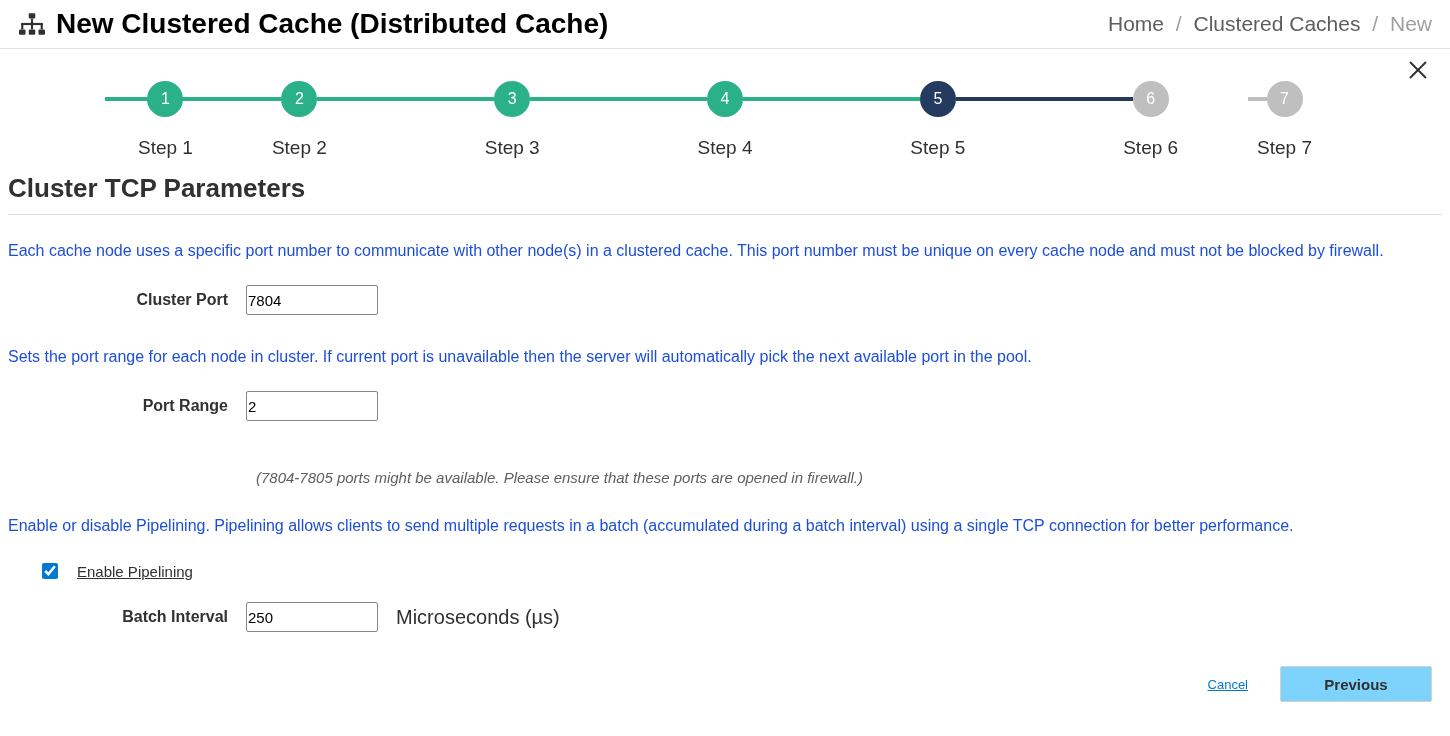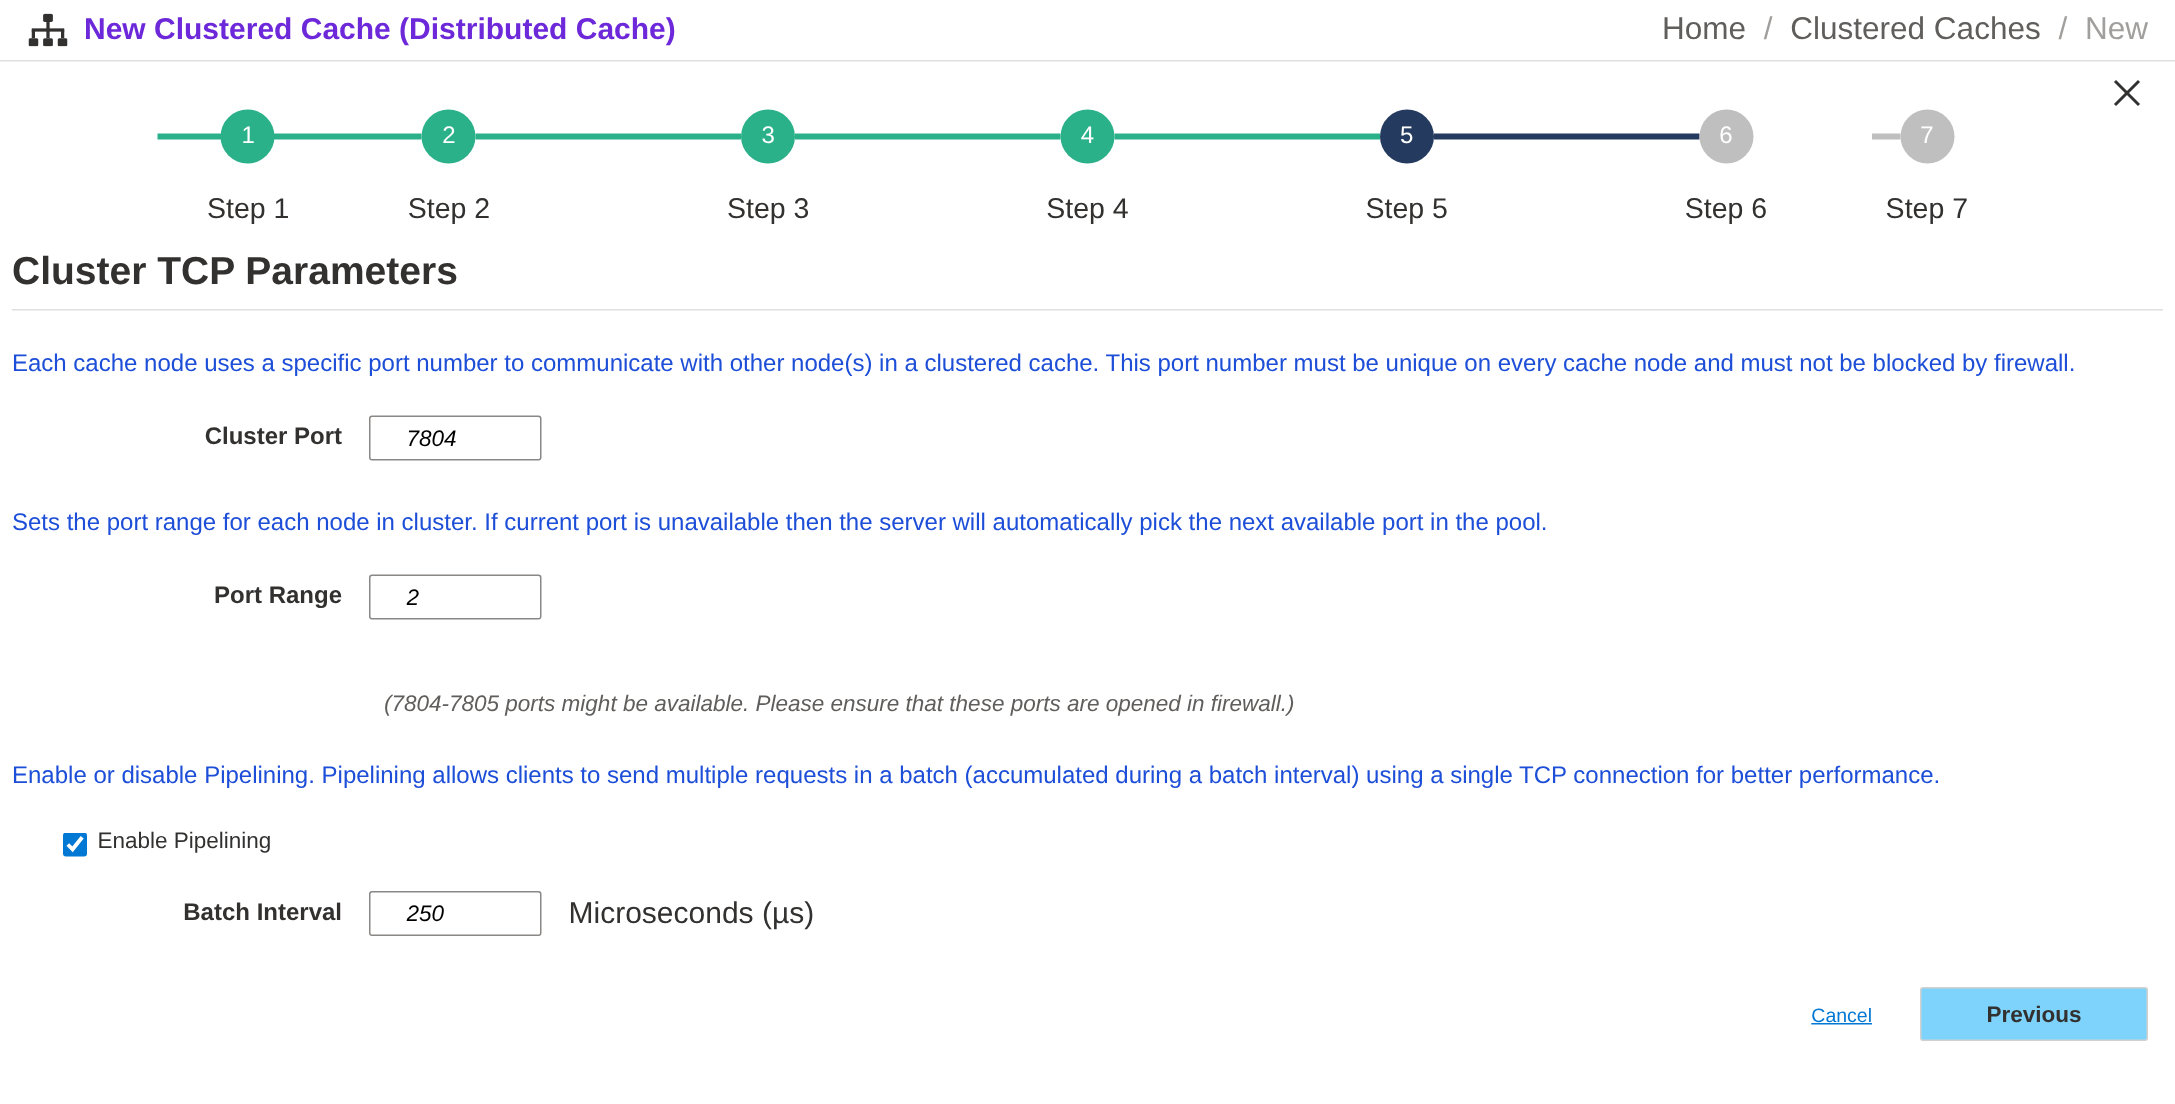--- a/index.html
+++ b/index.html
@@ -23,23 +23,23 @@
     gap: 10px;
   }
   .cluster-icon {
     width: 28px;
     height: 24px;
     display: inline-flex;
     align-items: center;
     justify-content: center;
   }
   .page-title {
-    font-size: 20px;
+    font-size: 28px;
     font-weight: 600;
-    color: #6d28d9;
+    color: #000000;
   }
   .breadcrumb {
     font-size: 21px;
     color: #605e5c;
   }
   .breadcrumb a {
     color: #605e5c;
     text-decoration: none;
     cursor: pointer;
   }
@@ -135,39 +135,40 @@
     margin-bottom: 10px;
     padding-left: 30px;
   }
   .field-label {
     width: 190px;
     text-align: right;
     font-weight: 600;
     font-size: 16px;
   }
   input.num {
-    width: 115px;
+    width: 132px;
     height: 30px;
-    padding: 2px 24px;
+    padding: 2px 1px;
     font-size: 15px;
     border: 1px solid #8a8886;
     border-radius: 2px;
-    font-style: italic;
   }
   .hint {
     font-style: italic;
     color: #605e5c;
     margin-left: 248px;
     margin-bottom: 28px;
     margin-top: 48px;
   }
   .cb-row {
     display: flex;
-    gap: 4px;
+    align-items: center;
+    gap: 16px;
     margin: 0 0 20px 30px;
+    text-decoration: underline;
   }
   .cb-row input[type=checkbox] {
     width: 16px;
     height: 16px;
     accent-color: #0078d4;
   }
   .unit {
     font-size: 20px;
   }
 

